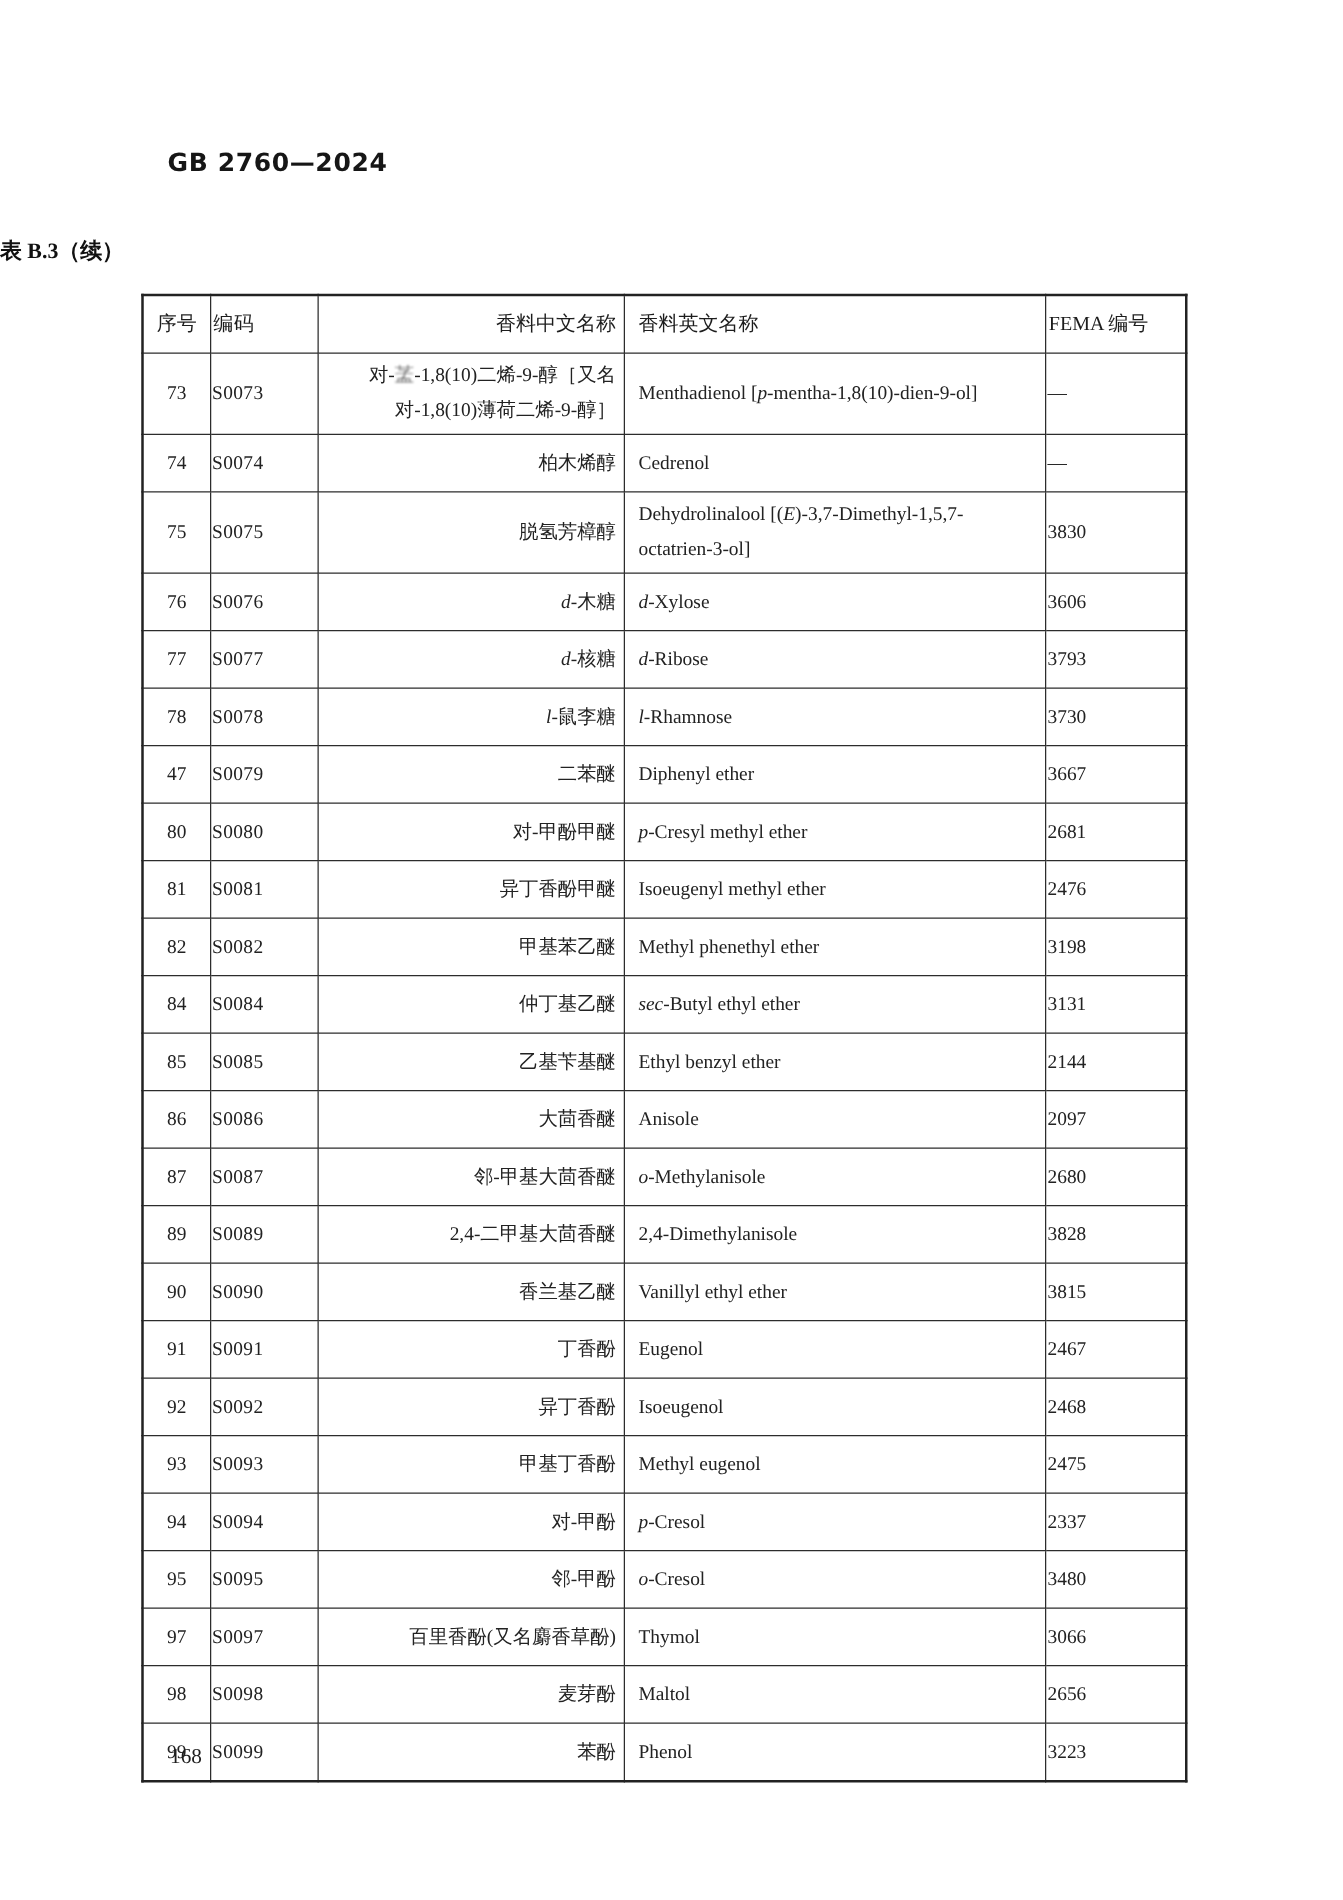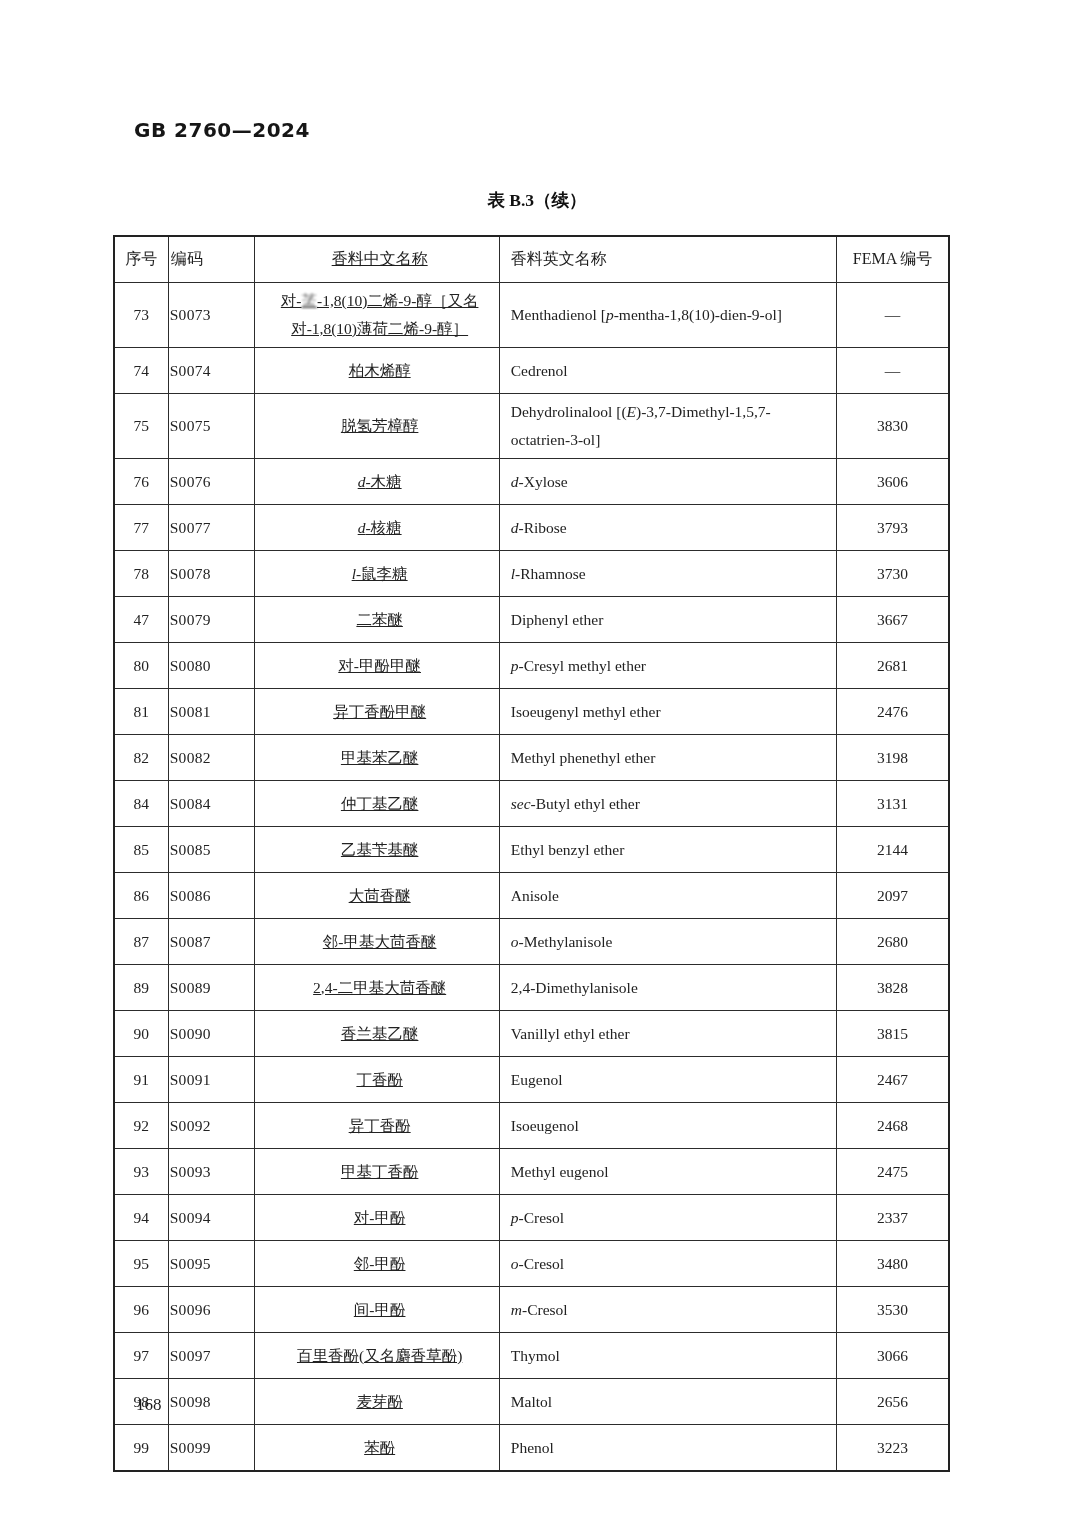--- a/index.html
+++ b/index.html
@@ -7,39 +7,39 @@
     width:1074px; height:1520px; background:#ffffff; position:relative;
     font-family:"Liberation Serif","DejaVu Serif",serif; color:#1d1d1d;
     -webkit-font-smoothing:antialiased;
   }
   .doc-code {
     position:absolute; left:134px; top:118px;
     font-family:"DejaVu Sans","Liberation Sans",sans-serif;
     font-weight:bold; font-size:20px; letter-spacing:0.5px; color:#161616;
   }
   .table-title {
-    position:absolute; top:188px; left:0; width:1074px; text-align:center;
+    position:absolute; top:188px; left:0; width:1074px; 
     font-weight:bold; font-size:17.5px; color:#111;
   }
   table.flavor {
     position:absolute; left:113px; top:235px; width:837px;
     border-collapse:collapse; table-layout:fixed;
     border:2px solid #222;
   }
   th, td { border:1px solid #2c2c2c; font-weight:normal; }
   th {
     height:37px; font-size:16px; text-align:center; padding:0 2px;
     color:#1d1d1d;
   }
   td { height:37px; font-size:15.5px; line-height:28px; color:#222; }
   .col-no   { width:53px;  text-align:center; }
   .col-code { width:84px;  text-align:left; letter-spacing:0.3px; }
-  .col-cn   { width:240px; text-align:center; padding:4px 6px 4px 12px; white-space:pre-wrap;text-decoration:underline; }
+  .col-cn   { width:240px; text-align:right; padding:4px 6px 4px 12px; white-space:pre-wrap; }
   .col-en   { width:330px; text-align:left; padding:4px 4px 4px 11px; white-space:pre-wrap; }
-  .col-fema { width:110px; text-align:center; }
+  .col-fema { width:110px; text-align:left; }
   .it { font-style:italic; }
   .blur-char { color:#6f6f6f; filter:blur(0.8px); }
   .page-number {
     position:absolute; left:136px; top:1395px; font-size:17px; color:#1d1d1d;
   }
 </style>
 </head>
 <body>
 
 <div class="doc-code">GB 2760—2024</div>
@@ -229,27 +229,20 @@
   </tr>
 
   <tr>
     <td class="col-no">95</td>
     <td class="col-code">S0095</td>
     <td class="col-cn">邻-甲酚</td>
     <td class="col-en"><span class="it">o</span><span>-Cresol</span></td>
     <td class="col-fema">3480</td>
   </tr>
 
-  <tr>
-    <td class="col-no">96</td>
-    <td class="col-code">S0096</td>
-    <td class="col-cn">间-甲酚</td>
-    <td class="col-en"><span class="it">m</span><span>-Cresol</span></td>
-    <td class="col-fema">3530</td>
-  </tr>
 
   <tr>
     <td class="col-no">97</td>
     <td class="col-code">S0097</td>
     <td class="col-cn">百里香酚(又名麝香草酚)</td>
     <td class="col-en">Thymol</td>
     <td class="col-fema">3066</td>
   </tr>
 
   <tr>

